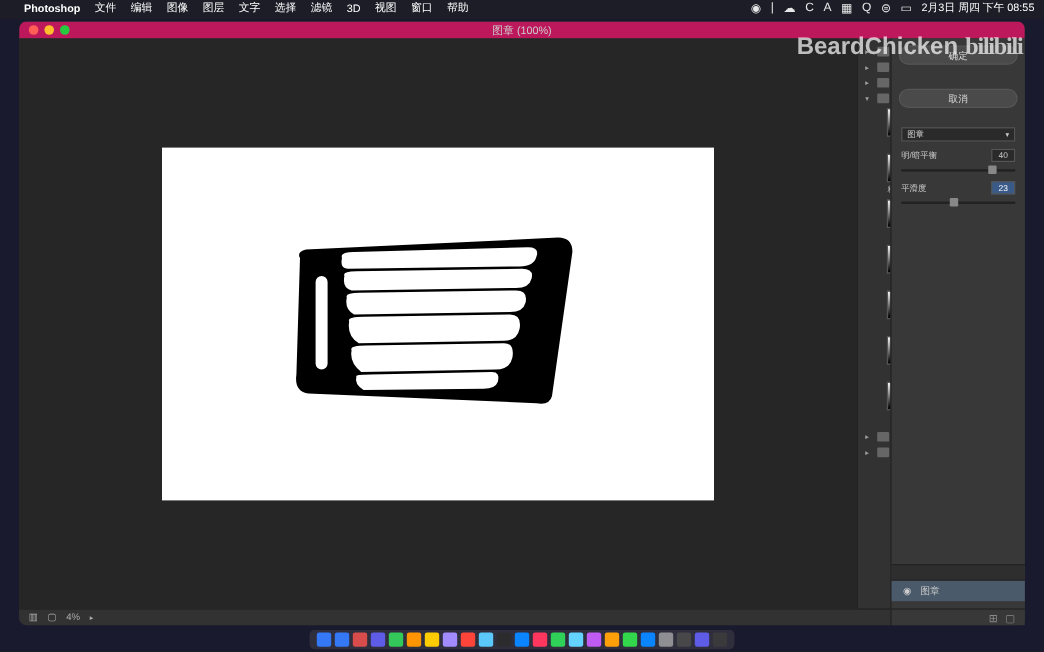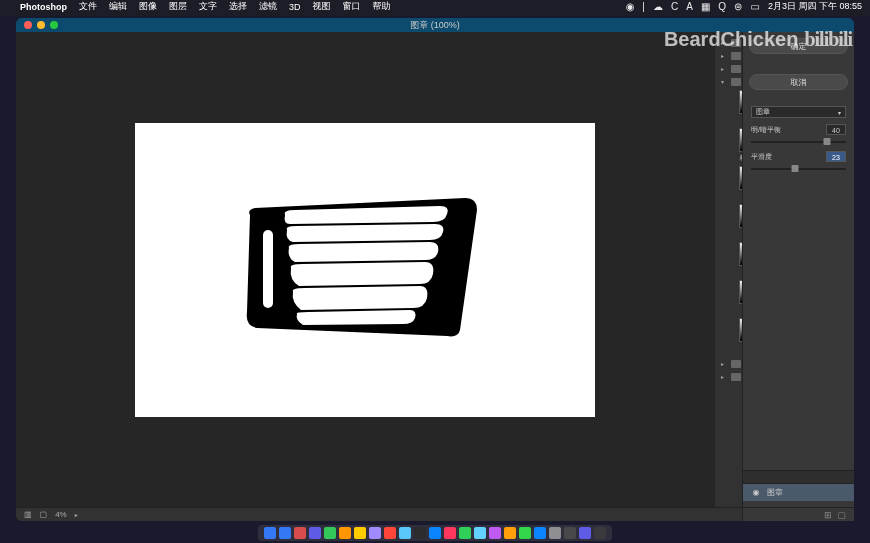--- a/index.html
+++ b/index.html
@@ -4,21 +4,21 @@
 <style>
 *{margin:0;padding:0;box-sizing:border-box;font-family:-apple-system,"Helvetica Neue",Arial,sans-serif}
 body{width:870px;height:543px;background:#1a1a2e;overflow:hidden;position:relative}
 .mac-menubar{height:16px;background:rgba(30,30,40,0.95);display:flex;align-items:flex-start;padding:0 8px;color:#fff;font-size:9px;gap:12px}
 .mac-menubar .left{display:flex;gap:12px;align-items:center}
 .mac-menubar .right{margin-left:auto;display:flex;gap:8px;align-items:center}
 .apple{font-size:11px}
 .mac-menubar span{cursor:default}
 .tray-icon{font-size:10px;opacity:0.9}
 .app-window{position:absolute;left:16px;top:18px;right:16px;bottom:22px;background:#323232;display:flex;flex-direction:column;border-radius:6px;overflow:hidden}
-.titlebar{height:14px;background:#0c4a6e;display:flex;align-items:center;padding:0 8px;position:relative}
+.titlebar{height:14px;background:#be185d;display:flex;align-items:center;padding:0 8px;position:relative}
 .traffic{display:flex;gap:5px}
 .traffic div{width:8px;height:8px;border-radius:50%}
 .t-red{background:#ff5f56}.t-yel{background:#ffbd2e}.t-grn{background:#27c93f}
 .titlebar-title{position:absolute;left:50%;transform:translateX(-50%);color:#ccc;font-size:9px}
 .workspace{flex:1;display:flex}
 .canvas-area{flex:1;background:#262626;display:flex;align-items:center;justify-content:center;position:relative}
 .canvas{width:460px;height:294px;background:#fff;display:flex;align-items:center;justify-content:center}
 .statusbar{height:14px;background:#323232;border-top:1px solid #222;display:flex;align-items:center;padding:0 8px;color:#aaa;font-size:8px;gap:8px}
 .side-panels{width:140px;background:#323232;border-left:1px solid #222;display:flex;flex-direction:column;font-size:8px;color:#ccc}
 .filter-tree{padding:4px 6px}

